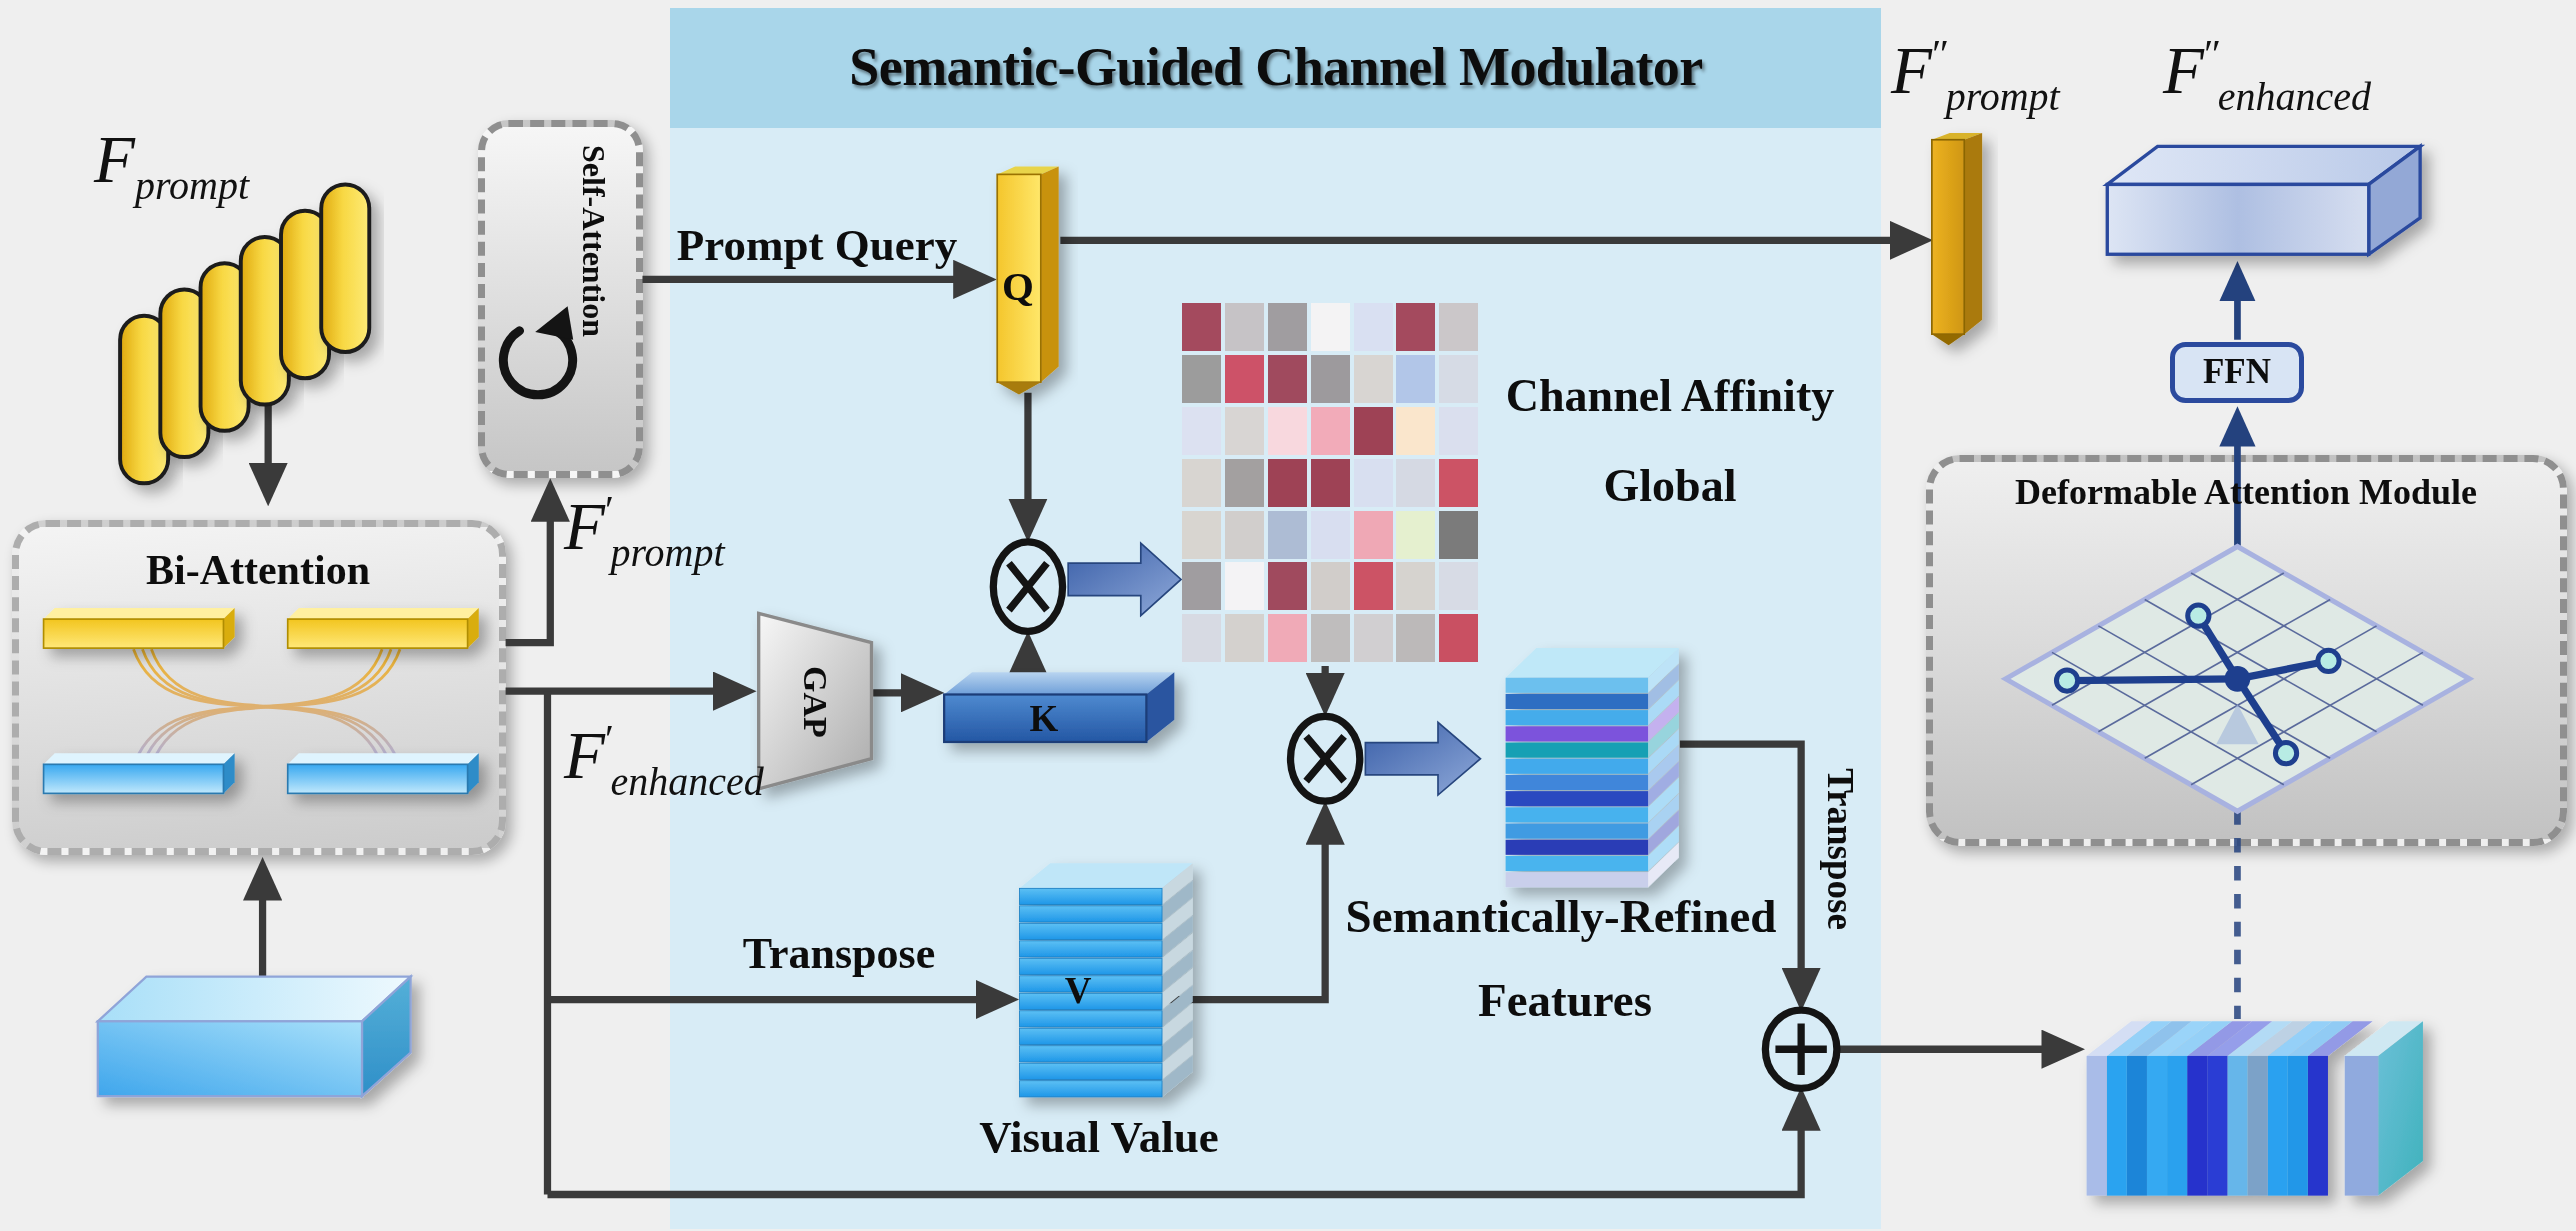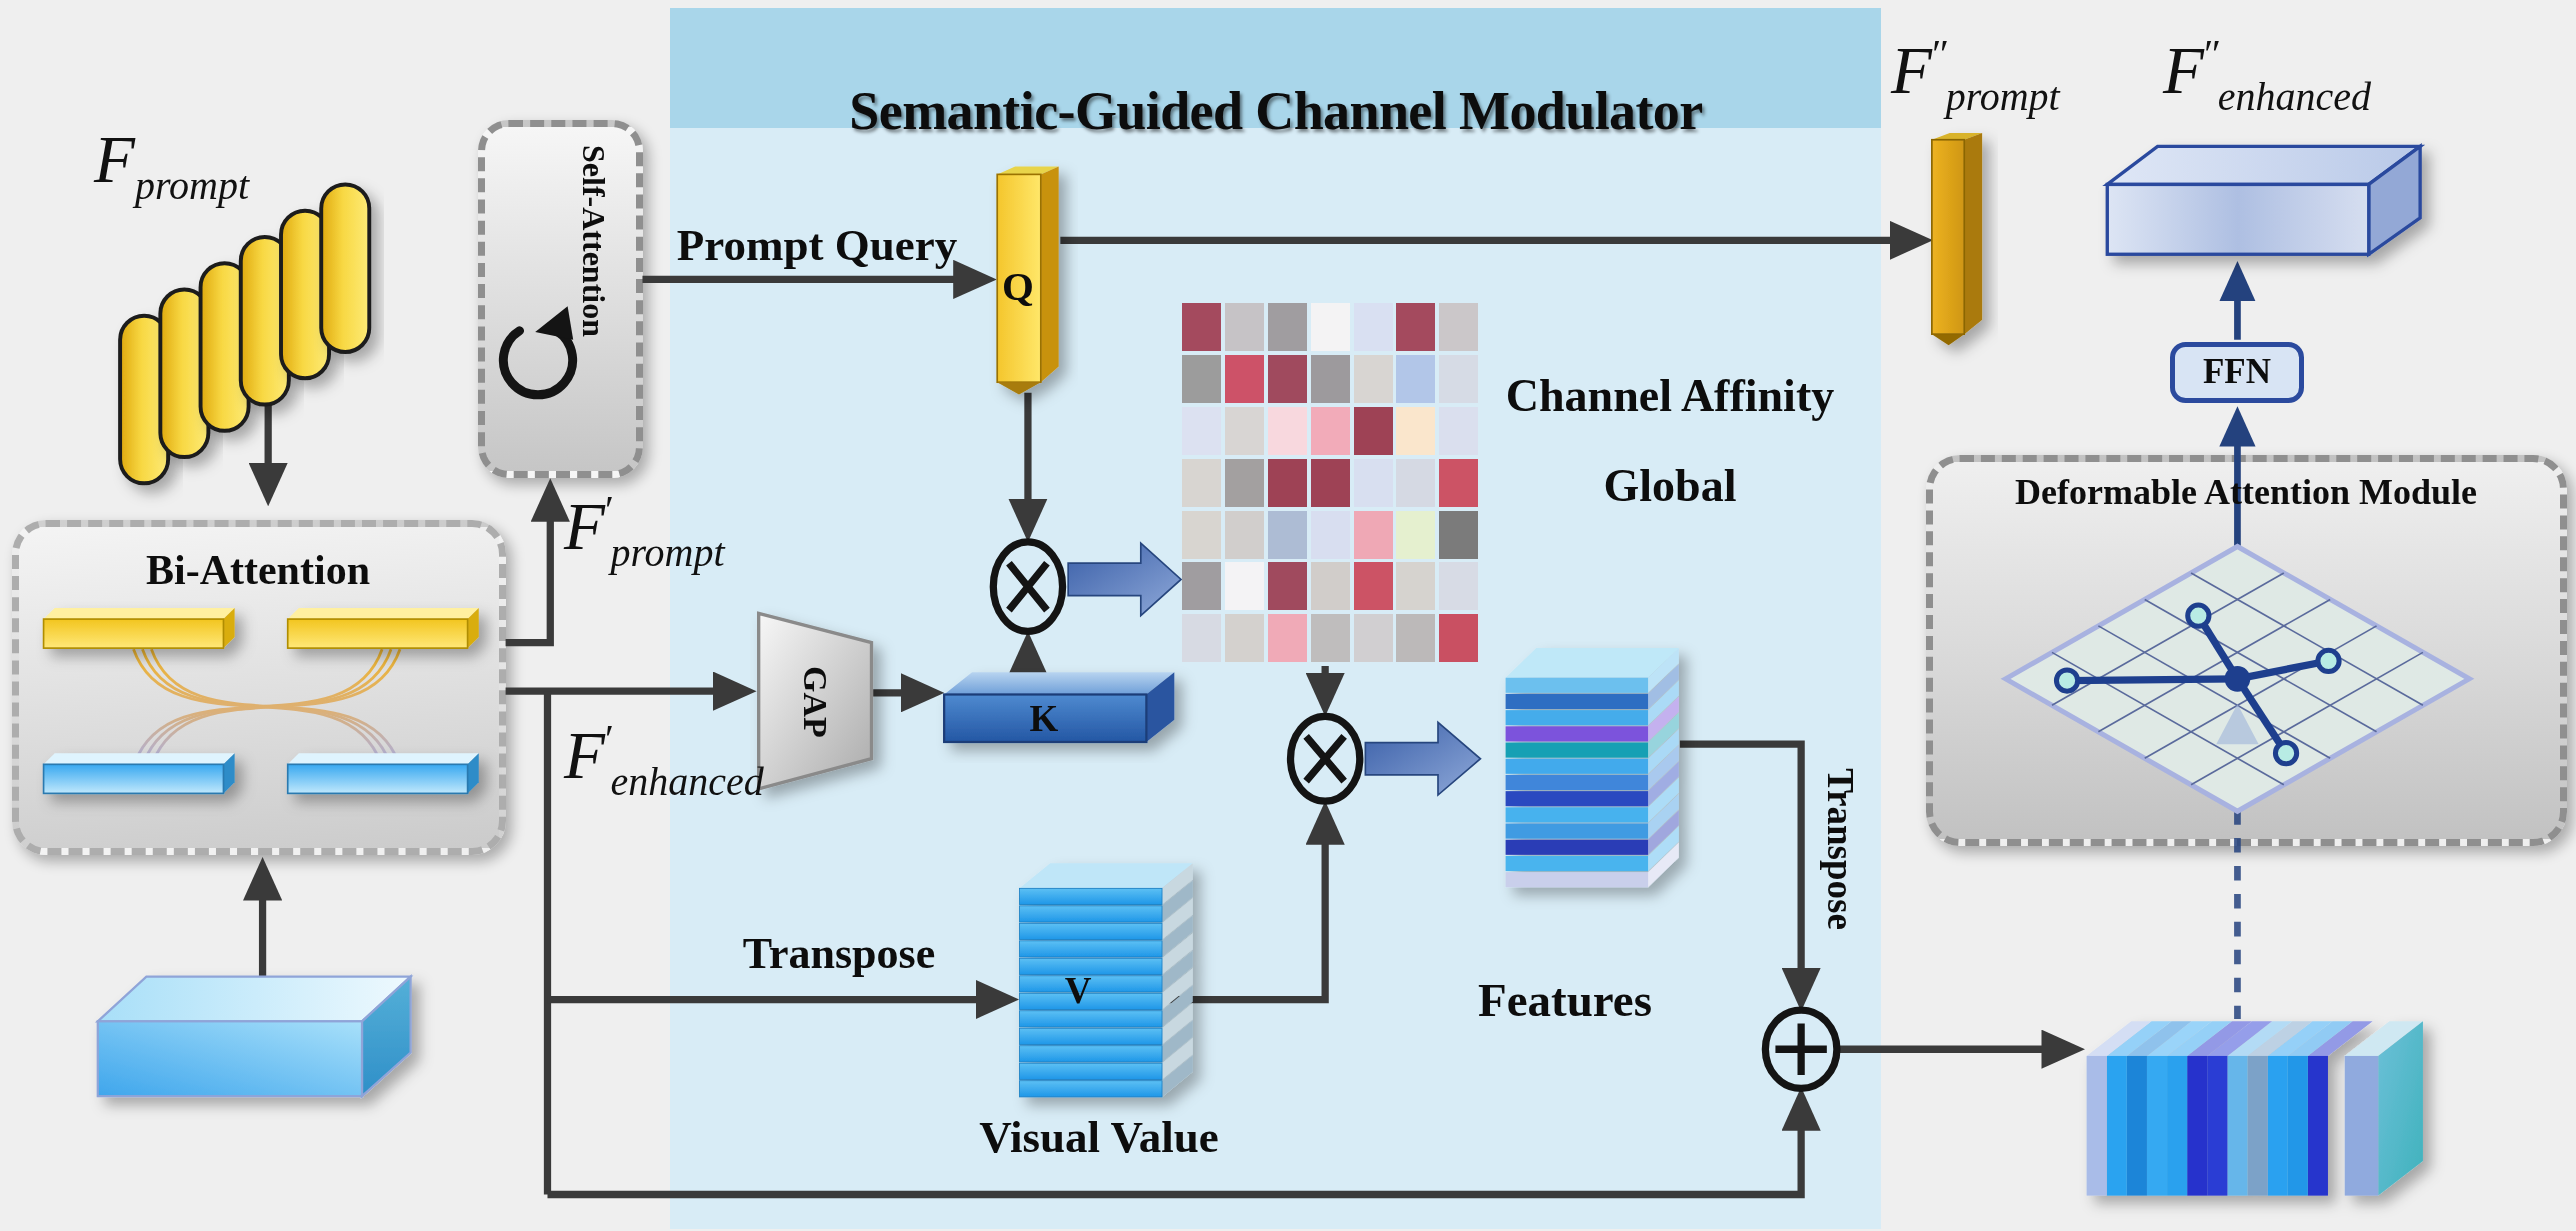--- a/index.html
+++ b/index.html
@@ -15,21 +15,21 @@
   .bi-box{left:12.3px;top:520px;width:494px;height:335px;border:7.3px dashed #adadad;border-radius:34px;
           background:linear-gradient(175deg,#f4f4f4 0%,#dedede 55%,#cbcbcb 100%);}
   .sa-box{left:478px;top:120px;width:165px;height:358px;border:7.3px dashed #8f8f8f;border-radius:31px;
           background:linear-gradient(#f6f6f6 0%,#dcdcdc 55%,#c6c6c6 100%);}
   .dam-box{left:1926px;top:455px;width:641px;height:391px;border:7.3px dashed #8f8f8f;border-radius:34px;
            background:linear-gradient(#efefef 0%,#d8d8d8 55%,#c2c2c2 100%);}
   .ffn-box{left:2170px;top:342px;width:134px;height:61px;border:5px solid #2b4a9e;border-radius:15.6px;
            background:#d8e4f4;box-sizing:border-box;}
   
   .t{position:absolute;color:#0d0d0d;font-weight:700;white-space:nowrap;transform:translate(-50%,-50%);}
-  .title{font-size:54px;letter-spacing:-0.6px;text-shadow:2.2px 2.8px 3.4px rgba(0,0,0,.45);margin-top:44px;}
+  .title{font-size:54px;letter-spacing:-0.6px;text-shadow:2.2px 2.8px 3.4px rgba(0,0,0,.45);}
   .vert{writing-mode:vertical-rl;transform:translate(-50%,-50%);}
   .mlabel{position:absolute;color:#111;font-style:italic;white-space:nowrap;}
   .mF{font-size:67px;line-height:1;}
   .mprime{font-size:41px;font-style:normal;vertical-align:26px;letter-spacing:-3.4px;}
   .msub{font-size:40px;vertical-align:-17px;text-align:right;}
   
   .matrix{left:1182px;top:303px;display:grid;grid-template-columns:repeat(7,39px);
           grid-template-rows:repeat(7,48px);gap:3.9px;}
   .cell{width:39px;height:48px;}
 </style>
@@ -413,20 +413,21 @@
   <div class="t vert" style="left:593px;top:241px;font-size:32px;">Self-Attention</div>
   <div class="t" style="left:817px;top:245px;font-size:45px;">Prompt Query</div>
   <div class="t" style="left:1018px;top:286px;font-size:41px;">Q</div>
   <div class="t vert" style="left:815px;top:702px;font-size:34px;">GAP</div>
   <div class="t" style="left:1044px;top:718px;font-size:37px;">K</div>
   <div class="t" style="left:1670px;top:395px;font-size:46px;">Channel Affinity</div>
   <div class="t" style="left:1670px;top:485px;font-size:46px;">Global</div>
   <div class="t" style="left:839px;top:953px;font-size:44px;">Transpose</div>
   <div class="t" style="left:1078px;top:990px;font-size:37px;">V</div>
   <div class="t" style="left:1099px;top:1137px;font-size:45px;">Visual Value</div>
+  <div class="t" style="left:1561px;top:916px;font-size:47px;">Semantically-Refined</div>
   <div class="t" style="left:1565px;top:1000px;font-size:47px;">Features</div>
   <div class="t vert" style="left:1840px;top:849px;font-size:37px;">Transpose</div>
   <div class="t" style="left:2237px;top:372px;font-size:35px;">FFN</div>
   <div class="t" style="left:2246px;top:492px;font-size:36px;">Deformable Attention Module</div>
 
   <div class="mlabel" style="left:94px;top:118px;">
     <span class="mF">F</span><span class="mprime"></span><span class="msub">prompt</span>
   </div>
   <div class="mlabel" style="left:564px;top:485px;">
     <span class="mF">F</span><span class="mprime">′</span><span class="msub">prompt</span>

